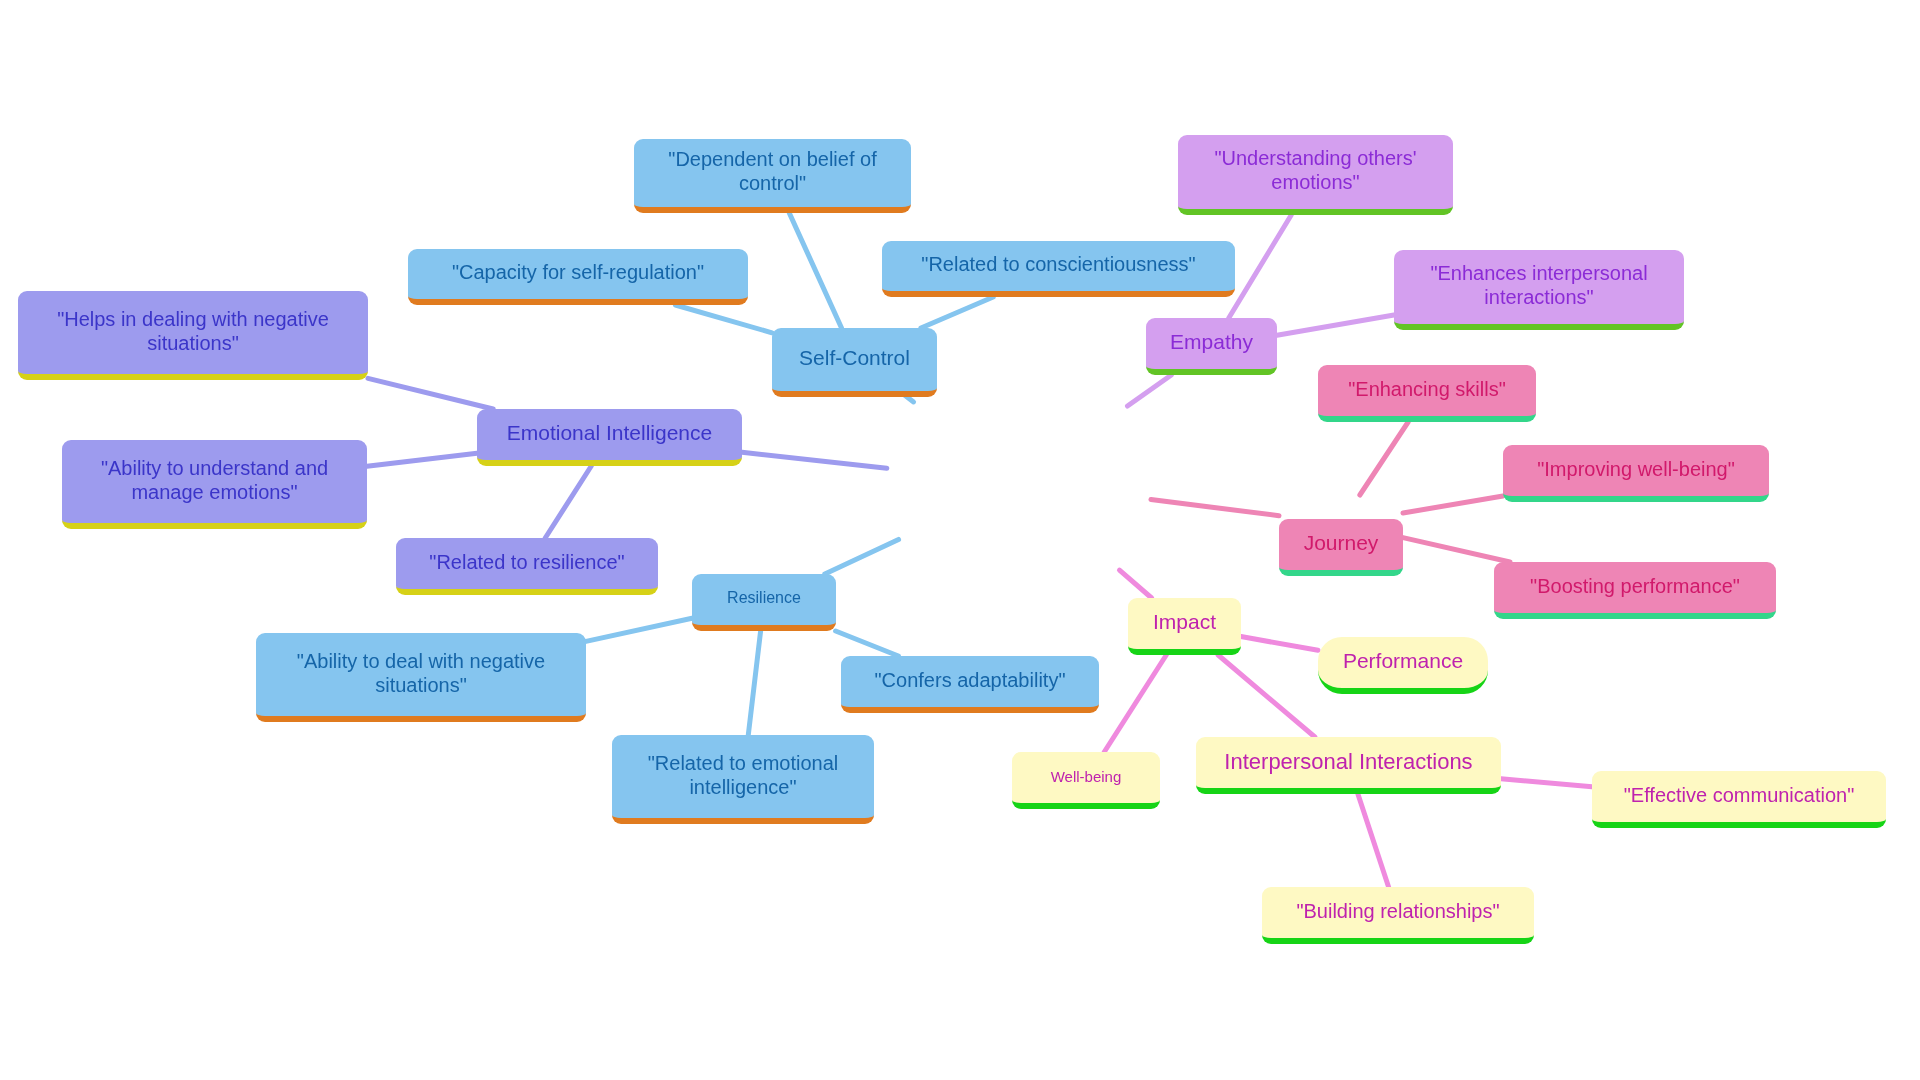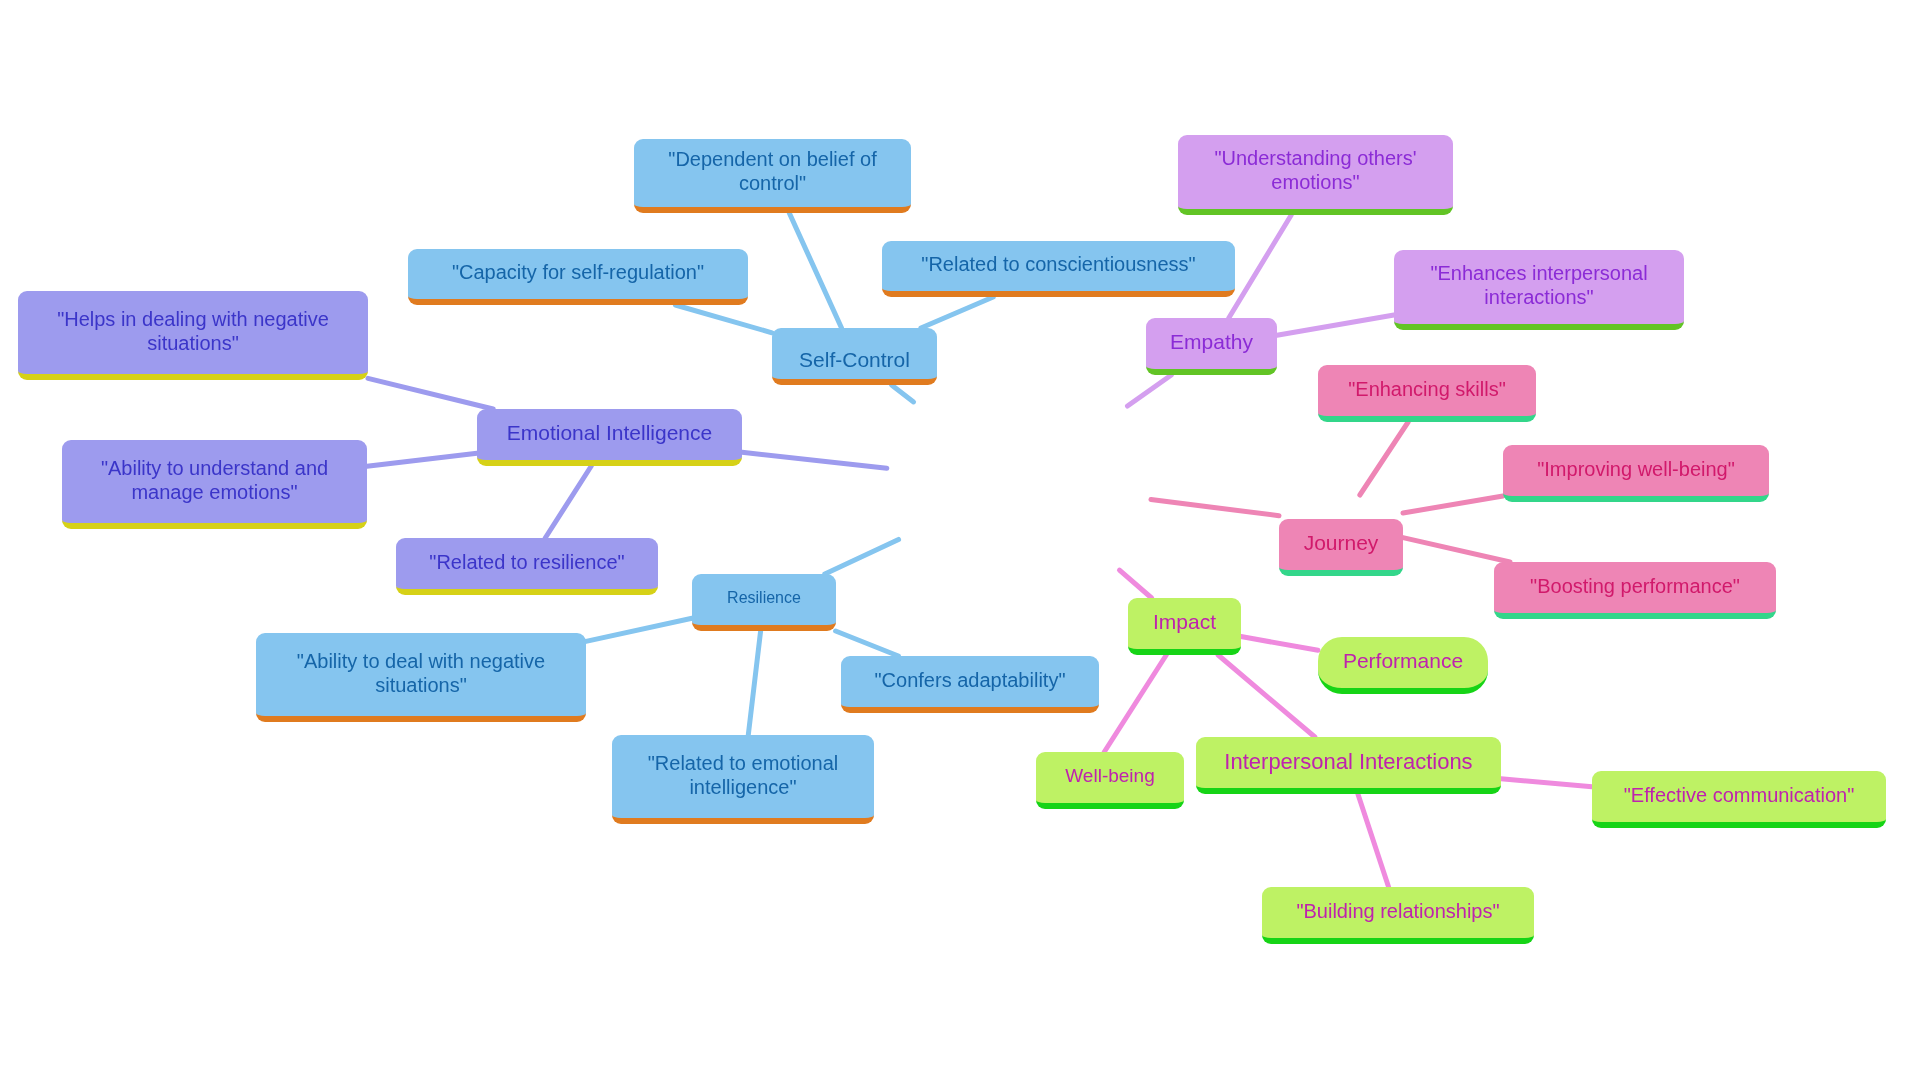--- a/index.html
+++ b/index.html
@@ -50,21 +50,21 @@
     justify-content: center;
     text-align: center;
     font-size: 24px;
     z-index: 6;
   }
   
   .p-blue   { background:#85c5ef; color:#1565a8; border-bottom:6px solid #e07b1f; }
   .p-peri   { background:#9d9bee; color:#3b35c9; border-bottom:6px solid #d6d117; }
   .p-orchid { background:#d49fef; color:#8b2bd6; border-bottom:6px solid #62c425; }
   .p-pink   { background:#ee85b5; color:#d1196b; border-bottom:6px solid #33d68a; }
-  .p-mag    { background:#bef264; color:#bf22ae; border-bottom:6px solid #16d416; }
+  .p-mag    { background:#fef9c3; color:#bf22ae; border-bottom:6px solid #16d416; }
 </style>
 </head>
 <body>
 
 <div id="canvas">
   <svg id="edges" viewBox="0 0 1920 1080">
       <line x1="913.5690976249523" y1="401.92395653225816" x2="891.5612648221344" y2="385" stroke="#85c5ef" stroke-width="5" stroke-linecap="round"></line>
       <line x1="841.5526315789474" y1="328" x2="789.3088642659279" y2="213" stroke="#85c5ef" stroke-width="5" stroke-linecap="round"></line>
       <line x1="772" y1="332.77938517179024" x2="675.3836477987421" y2="305" stroke="#85c5ef" stroke-width="5" stroke-linecap="round"></line>
       <line x1="920.9457142857143" y1="328" x2="993.22" y2="297" stroke="#85c5ef" stroke-width="5" stroke-linecap="round"></line>
@@ -84,21 +84,21 @@
       <line x1="1403" y1="512.9915254237288" x2="1503" y2="496.04237288135596" stroke="#ee85b5" stroke-width="5" stroke-linecap="round"></line>
       <line x1="1403" y1="537.6292517006802" x2="1509.9402985074628" y2="562" stroke="#ee85b5" stroke-width="5" stroke-linecap="round"></line>
       <line x1="1119.4866118295583" y1="570.128874909617" x2="1151.630662020906" y2="598" stroke="#ef8ade" stroke-width="5" stroke-linecap="round"></line>
       <line x1="1241" y1="636.5846681922196" x2="1318" y2="650.3283752860411" stroke="#ef8ade" stroke-width="5" stroke-linecap="round"></line>
       <line x1="1166.2711038961038" y1="655" x2="1104.2288961038962" y2="752" stroke="#ef8ade" stroke-width="5" stroke-linecap="round"></line>
       <line x1="1218.1258992805756" y1="655" x2="1314.8741007194244" y2="737" stroke="#ef8ade" stroke-width="5" stroke-linecap="round"></line>
       <line x1="1501" y1="778.7778489116517" x2="1592" y2="786.7010243277849" stroke="#ef8ade" stroke-width="5" stroke-linecap="round"></line>
       <line x1="1357.905" y1="794" x2="1388.595" y2="887" stroke="#ef8ade" stroke-width="5" stroke-linecap="round"></line>
     </svg>
   <div id="node-layer">
-      <div class="node p-blue" style="left: 772px; top: 328px; width: 165px; height: 57px; font-size: 21px; align-items: flex-end;">
+      <div class="node p-blue" style="left: 772px; top: 328px; width: 165px; height: 69px; font-size: 21px;">
         <span class="label">Self-Control</span>
       </div>
       <div class="node p-blue" style="left: 634px; top: 139px; width: 277px; height: 74px; font-size: 20px;">
         <span class="label">"Dependent on belief of control"</span>
       </div>
       <div class="node p-blue" style="left: 408px; top: 249px; width: 340px; height: 56px; font-size: 20px;">
         <span class="label">"Capacity for self-regulation"</span>
       </div>
       <div class="node p-blue" style="left: 882px; top: 241px; width: 353px; height: 56px; font-size: 20px;">
         <span class="label">"Related to conscientiousness"</span>
@@ -147,21 +147,21 @@
       </div>
       <div class="node p-pink" style="left: 1494px; top: 562px; width: 282px; height: 57px; font-size: 20px;">
         <span class="label">"Boosting performance"</span>
       </div>
       <div class="node p-mag" style="left: 1128px; top: 598px; width: 113px; height: 57px; font-size: 21px;">
         <span class="label">Impact</span>
       </div>
       <div class="node p-mag" style="left: 1318px; top: 637px; width: 170px; height: 57px; font-size: 21px; border-radius: 24px;">
         <span class="label">Performance</span>
       </div>
-      <div class="node p-mag" style="left: 1012px; top: 752px; width: 148px; height: 57px; font-size: 19px; margin-left: 24px;">
+      <div class="node p-mag" style="left: 1012px; top: 752px; width: 148px; height: 57px; font-size: 15px;">
         <span class="label">Well-being</span>
       </div>
       <div class="node p-mag" style="left: 1196px; top: 737px; width: 305px; height: 57px; font-size: 22px;">
         <span class="label">Interpersonal Interactions</span>
       </div>
       <div class="node p-mag" style="left: 1592px; top: 771px; width: 294px; height: 57px; font-size: 20px;">
         <span class="label">"Effective communication"</span>
       </div>
       <div class="node p-mag" style="left: 1262px; top: 887px; width: 272px; height: 57px; font-size: 20px;">
         <span class="label">"Building relationships"</span>

